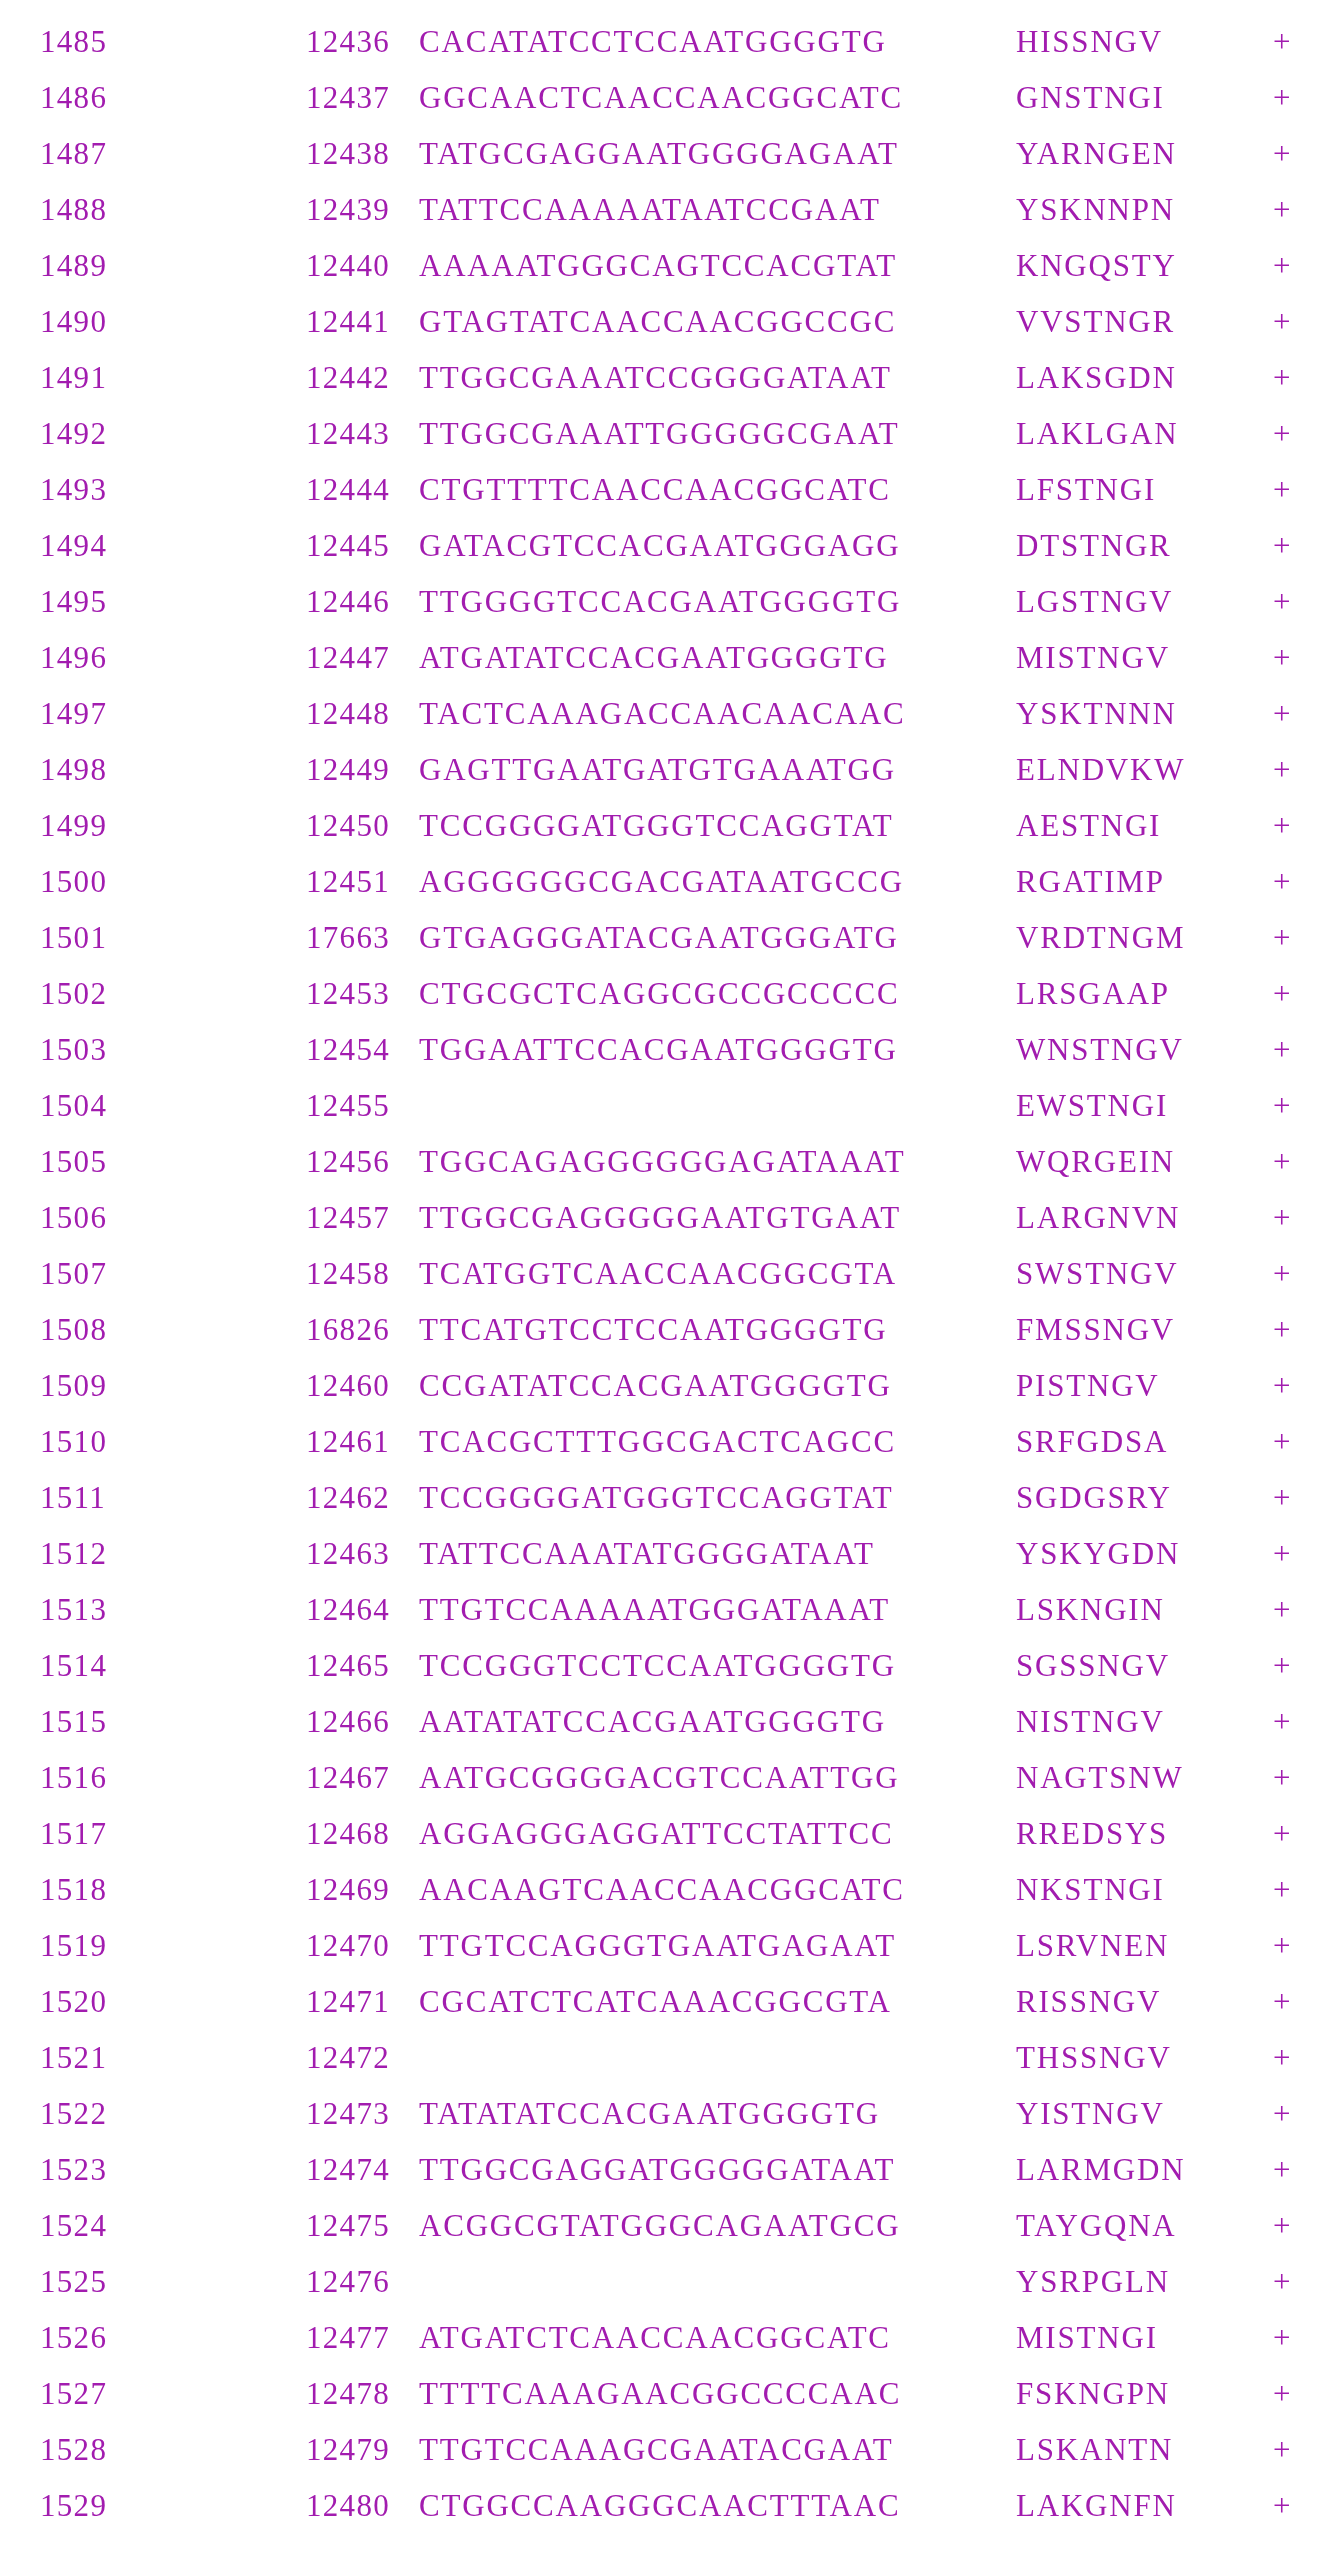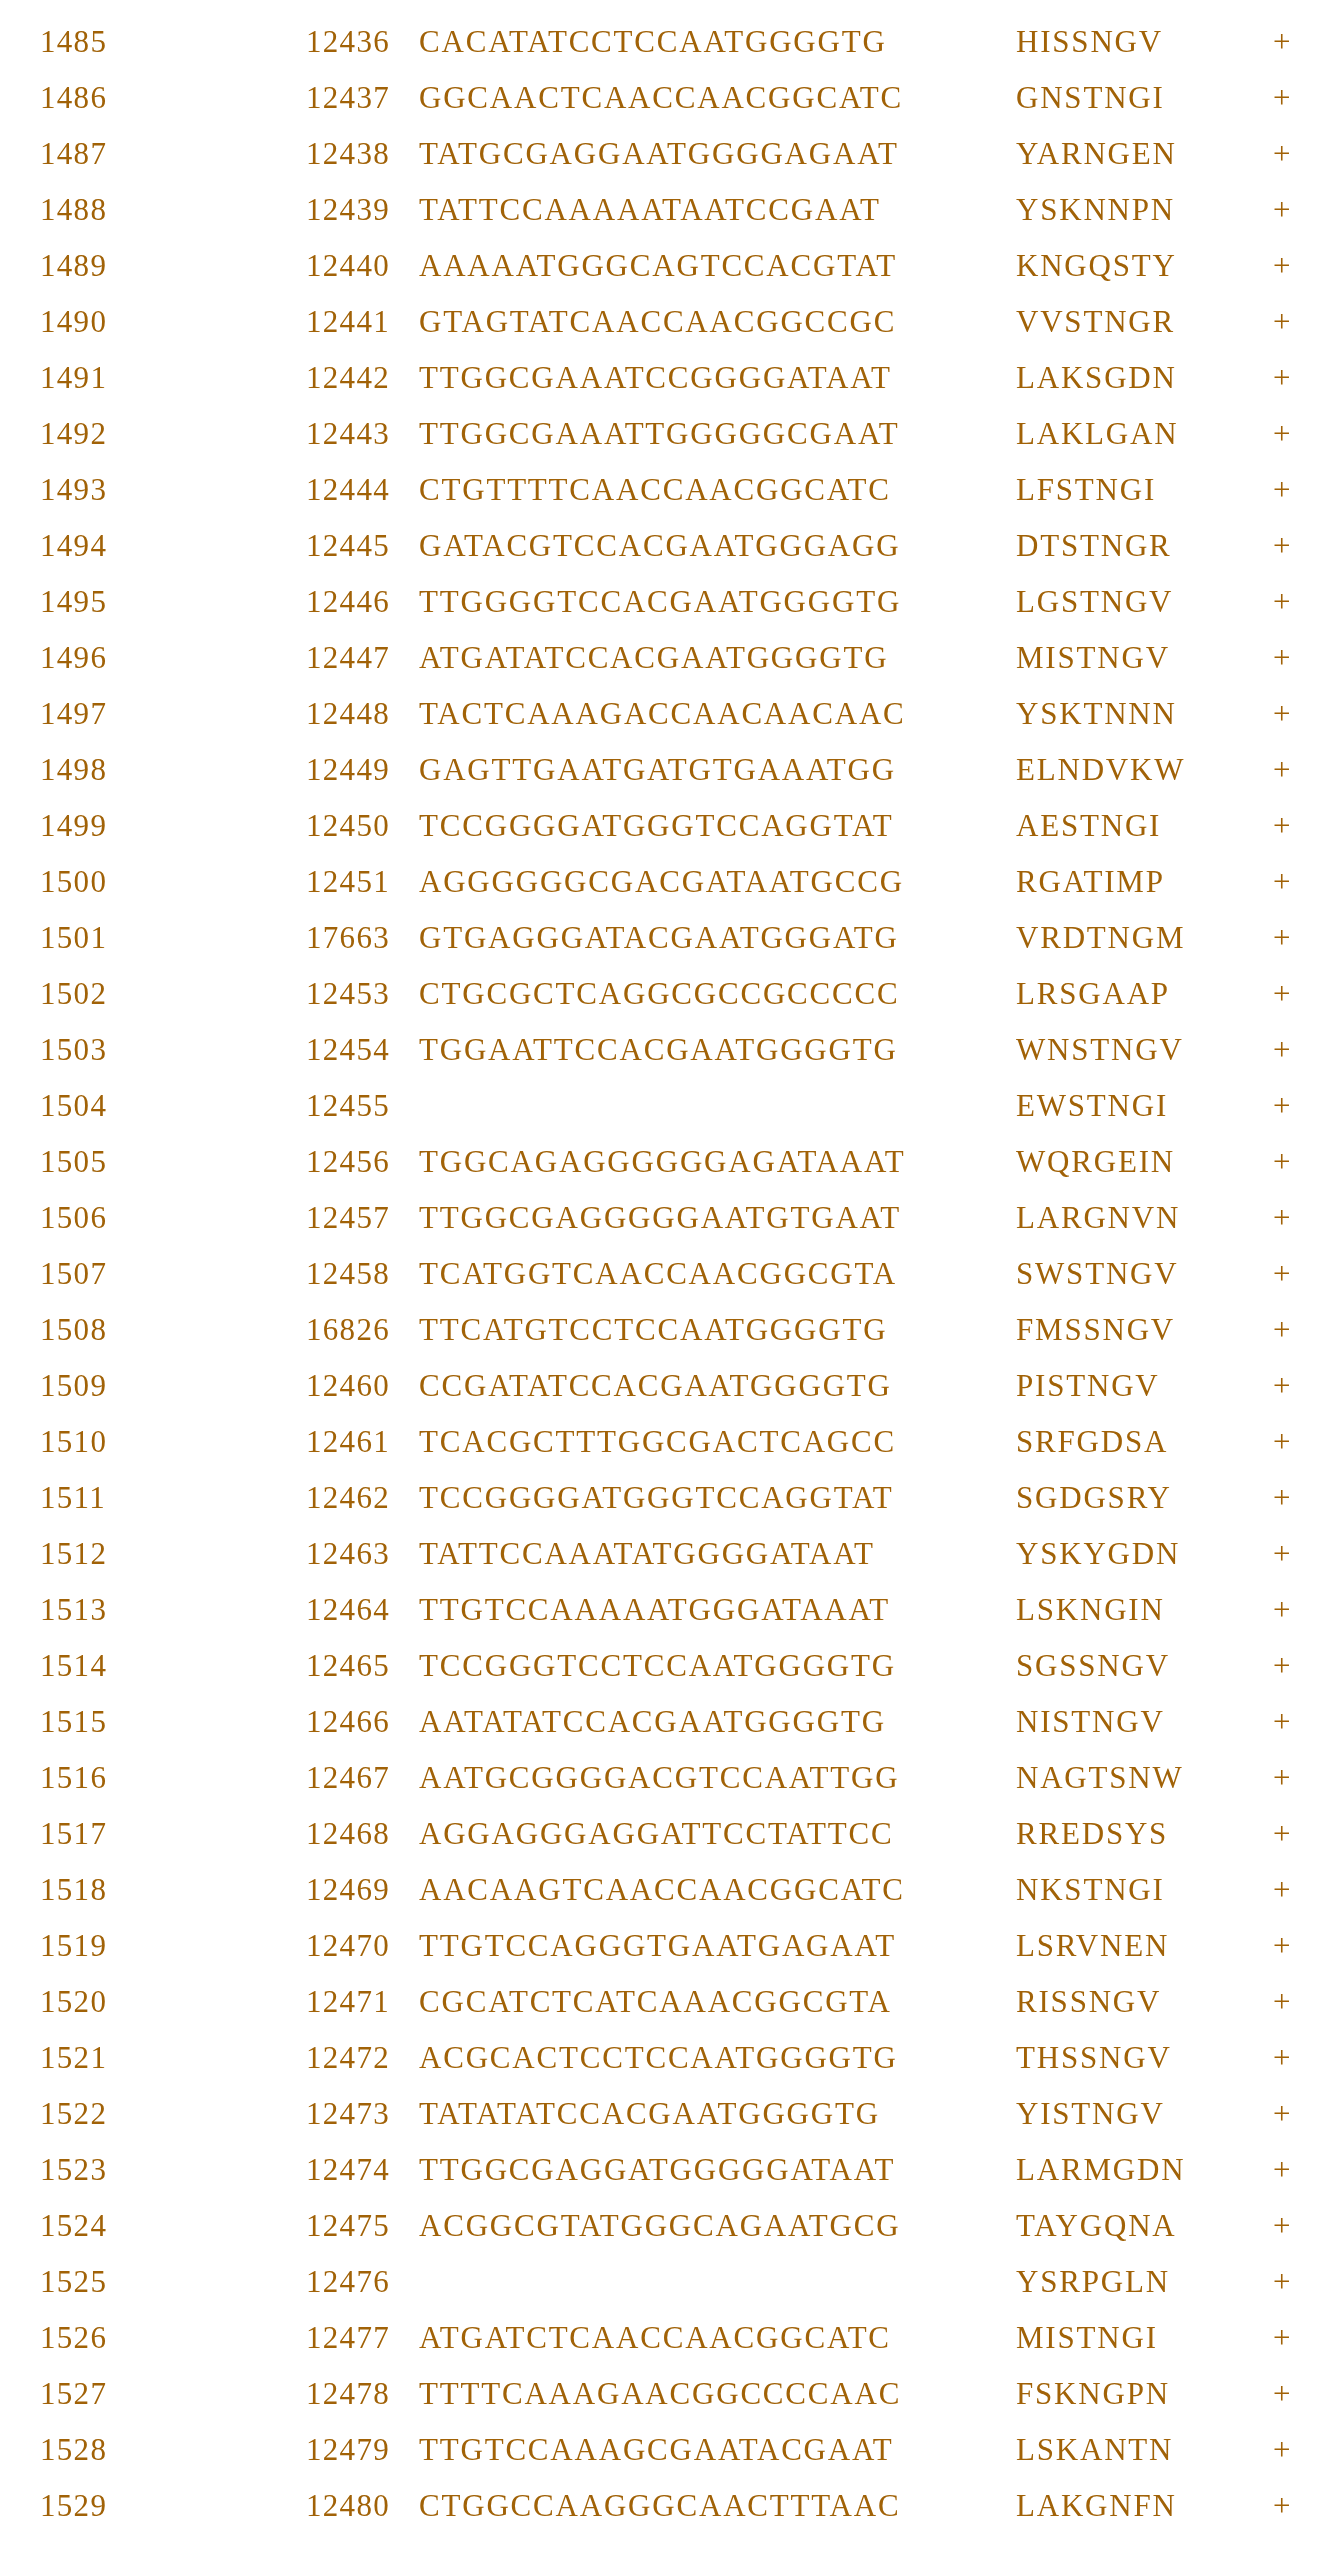--- a/index.html
+++ b/index.html
@@ -7,21 +7,21 @@
     padding: 0;
     background: #ffffff;
   }
   #page {
     position: relative;
     width: 1344px;
     height: 2576px;
     background: #ffffff;
     overflow: hidden;
     font-family: "Liberation Serif", "DejaVu Serif", serif;
-    color: #a16207;
+    color: #a21caf;
   }
   #seq-table {
     position: absolute;
     left: 0;
     top: 14px;
     width: 1344px;
   }
   .row {
     position: relative;
     height: 56px;
@@ -294,21 +294,20 @@
       <div class="row">
     <span class="cell idx">1520</span>
     <span class="cell sid">12471</span>
     <span class="cell dna">CGCATCTCATCAAACGGCGTA</span>
     <span class="cell prot">RISSNGV</span>
     <span class="cell strand">+</span>
   </div>
       <div class="row">
     <span class="cell idx">1521</span>
     <span class="cell sid">12472</span>
-    <span class="cell dna">ACGCACTCCTCCAATGGGGTG</span>
     <span class="cell prot">THSSNGV</span>
     <span class="cell strand">+</span>
   </div>
       <div class="row">
     <span class="cell idx">1522</span>
     <span class="cell sid">12473</span>
     <span class="cell dna">TATATATCCACGAATGGGGTG</span>
     <span class="cell prot">YISTNGV</span>
     <span class="cell strand">+</span>
   </div>

